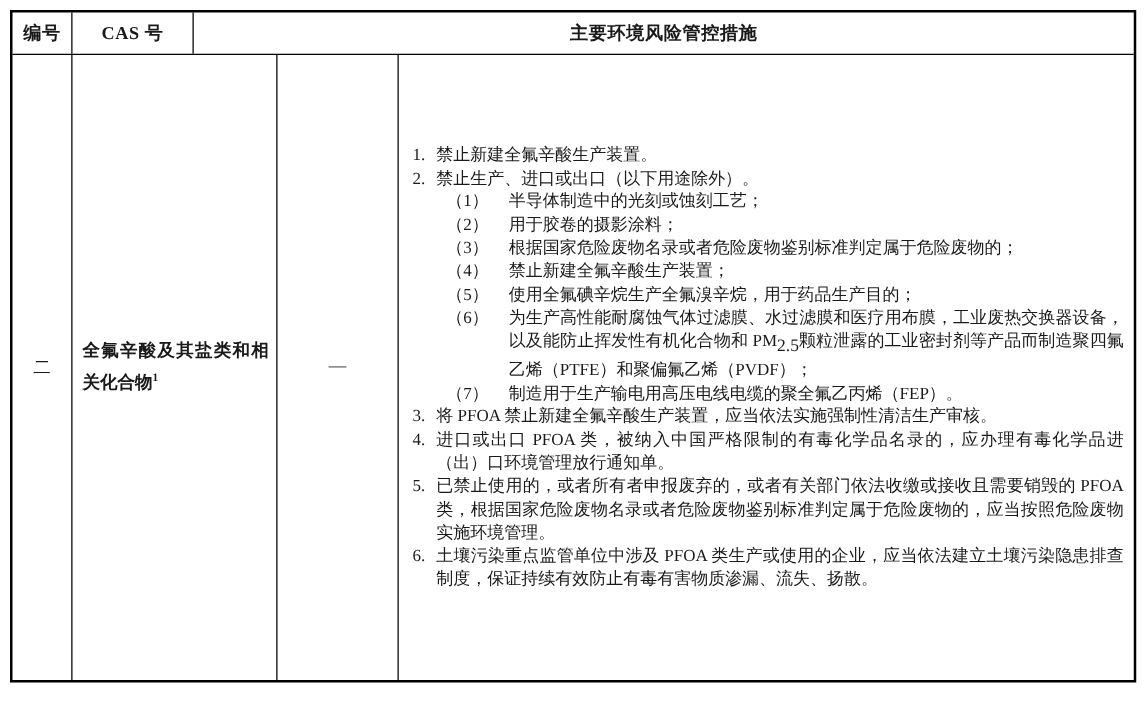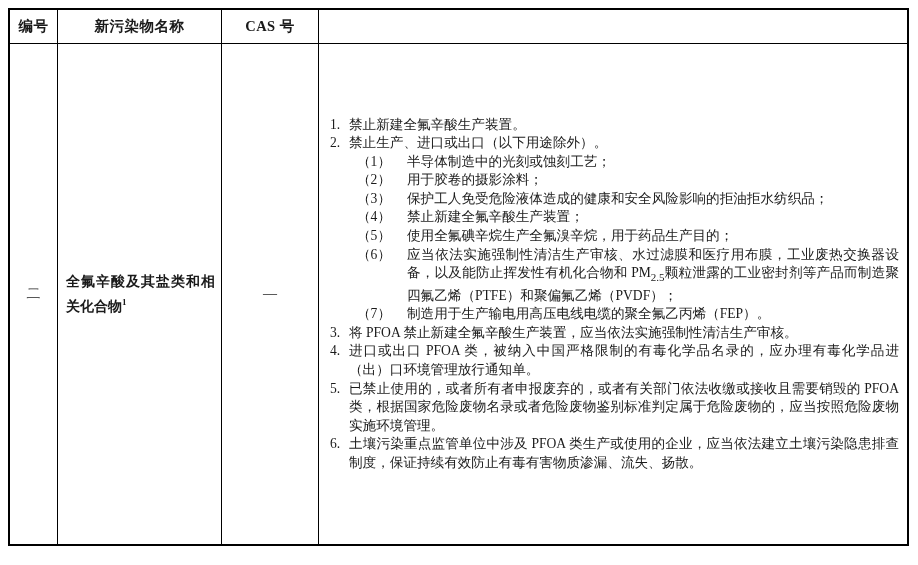--- a/index.html
+++ b/index.html
@@ -48,32 +48,32 @@
     padding:0 8px 0 11px;
     font-size:13.6px; line-height:18.6px;
     text-align:justify;
   }
   .m-item { display:flex; }
   .m-num { flex:0 0 19px; }
   .m-body { flex:1; min-width:0; }
   .m-sub { display:flex; margin-left:8px; }
   .s-num { flex:0 0 50px; }
   .s-text { flex:1; min-width:0; }
-  .measures-cell sub { font-size:11px; }
+  .measures-cell sub { font-size:14px; }
 </style>
 </head>
 <body>
 
 <div class="page">
   <div class="doc-table">
 
     <div class="hrow">
       <div class="cell c1 hcell">编号</div>
-      <div class="cell c2 hcell">新污染物名称</div>
       <div class="cell c3 hcell">CAS 号</div>
+      <div class="cell c4 hcell last">主要环境风险管控措施</div>
     </div>
 
     <div class="brow">
 
       <div class="cell c1 center-cell">二</div>
 
       <div class="cell c2 name-cell">
         <div><span>全氟辛酸及其盐类和相关化合物</span><sup>1</sup></div>
       </div>
 
@@ -94,33 +94,33 @@
             <div class="m-sub">
               <span class="s-num">（1）</span>
               <div class="s-text">半导体制造中的光刻或蚀刻工艺；</div>
             </div>
             <div class="m-sub">
               <span class="s-num">（2）</span>
               <div class="s-text">用于胶卷的摄影涂料；</div>
             </div>
             <div class="m-sub">
               <span class="s-num">（3）</span>
-              <div class="s-text">保护工人免受危险液体造成的健康和安全风险影响的拒油拒水纺织品；</div>
+              <div class="s-text">根据国家危险废物名录或者危险废物鉴别标准判定属于危险废物的；</div>
             </div>
             <div class="m-sub">
               <span class="s-num">（4）</span>
               <div class="s-text">禁止新建全氟辛酸生产装置；</div>
             </div>
             <div class="m-sub">
               <span class="s-num">（5）</span>
               <div class="s-text">使用全氟碘辛烷生产全氟溴辛烷，用于药品生产目的；</div>
             </div>
             <div class="m-sub">
               <span class="s-num">（6）</span>
-              <div class="s-text"><span>应当依法实施强制性清洁生产审核、水过滤膜和医疗用布膜，工业废热交换器设备，以及能防止挥发性有机化合物和 PM</span><sub>2.5</sub><span>颗粒泄露的工业密封剂等产品而制造聚四氟乙烯（PTFE）和聚偏氟乙烯（PVDF）；</span></div>
+              <div class="s-text"><span>为生产高性能耐腐蚀气体过滤膜、水过滤膜和医疗用布膜，工业废热交换器设备，以及能防止挥发性有机化合物和 PM</span><sub>2.5</sub><span>颗粒泄露的工业密封剂等产品而制造聚四氟乙烯（PTFE）和聚偏氟乙烯（PVDF）；</span></div>
             </div>
             <div class="m-sub">
               <span class="s-num">（7）</span>
               <div class="s-text">制造用于生产输电用高压电线电缆的聚全氟乙丙烯（FEP）。</div>
             </div>
           </div>
         </div>
 
         <div class="m-item">
           <span class="m-num">3.</span>

